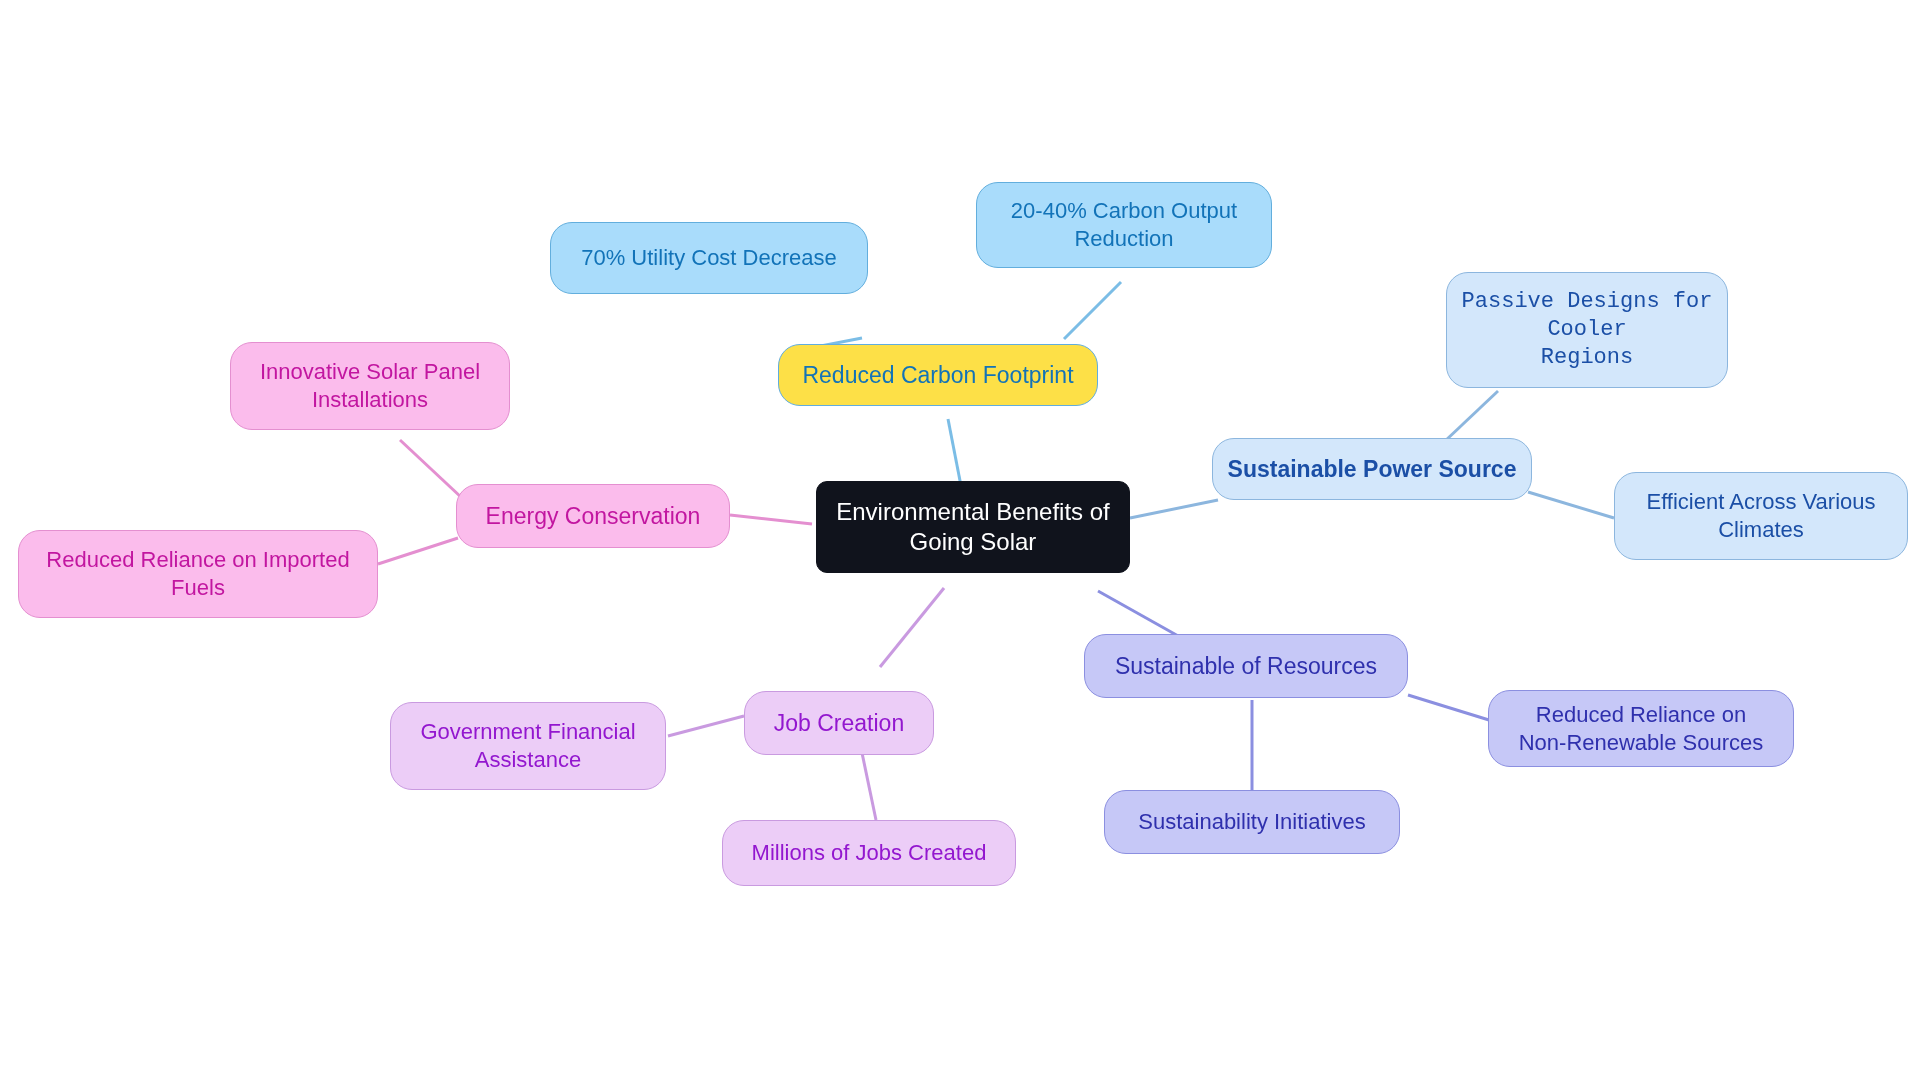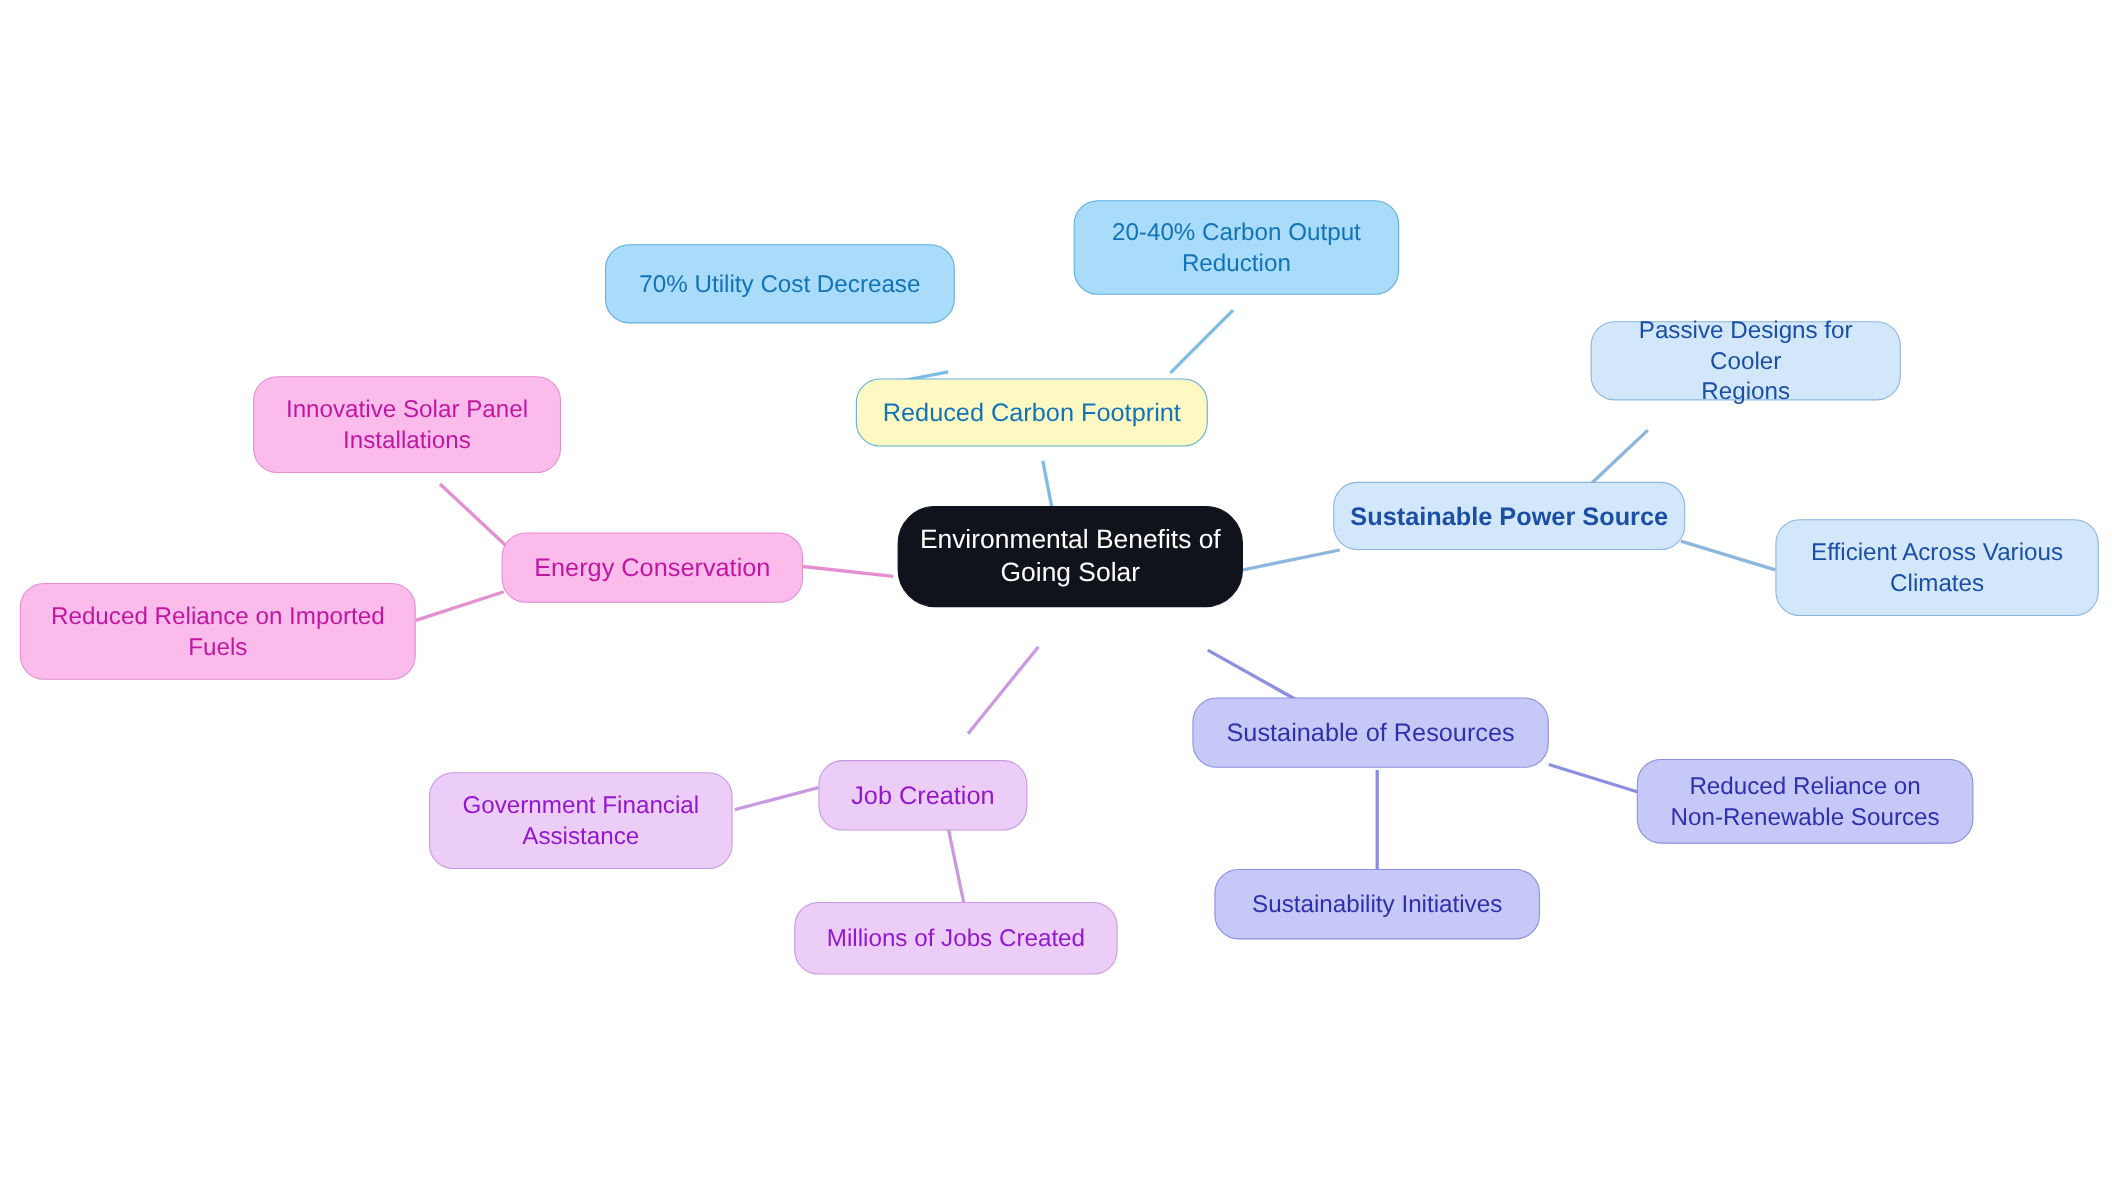--- a/index.html
+++ b/index.html
@@ -42,21 +42,21 @@
     background: #10131c;
     border-color: #10131c;
     color: #ffffff;
     border-radius: 34px;
     font-size: 24px;
   }
   .node.lvl1 { font-size: 23px; }
   .node.lvl2 { font-size: 22px; }
 
   
-  .c-blue1      { background: #fef9c3; border-color: #61adde; color: #1273b8; text-align: right; }
+  .c-blue1      { background: #fde047; border-color: #61adde; color: #1273b8; text-align: right; }
   .c-blue1-leaf { background: #a9dcfb; border-color: #62aedd; color: #1273b8; }
 
   
   .c-blue2      { background: #d3e7fb; border-color: #8cb6de; color: #1b4fa6; font-weight: bold; }
   .c-blue2-leaf { background: #d3e7fb; border-color: #8cb6de; color: #1b4fa6; }
 
   
   .c-indigo      { background: #c6c8f7; border-color: #8b8fe0; color: #2f30ad; }
   .c-indigo-leaf { background: #c6c8f7; border-color: #8b8fe0; color: #2f30ad; }
 
@@ -94,33 +94,33 @@
 
     <path d="M 744 716 L 668 736" stroke="#c99ae0" stroke-width="3" fill="none"></path>
     <path d="M 856 724 L 876 820" stroke="#c99ae0" stroke-width="3" fill="none"></path>
 
     <path d="M 812 524 L 730 515" stroke="#e48fd0" stroke-width="3" fill="none"></path>
 
     <path d="M 462 498 L 400 440" stroke="#e48fd0" stroke-width="3" fill="none"></path>
     <path d="M 458 538 L 378 564" stroke="#e48fd0" stroke-width="3" fill="none"></path>
   </svg>
 
-  <div class="node root" style="left:816px; top:460px; width:314px; height:92px;">Environmental Benefits of
+  <div class="node root" style="left:816px; top:481px; width:314px; height:92px;border-radius:11px;">Environmental Benefits of
 Going Solar</div>
 
   <div class="node lvl1 c-blue1" style="left:778px; top:344px; width:320px; height:62px;">Reduced Carbon Footprint</div>
 
   <div class="node lvl2 c-blue1-leaf" style="left:550px; top:222px; width:318px; height:72px;">70% Utility Cost Decrease</div>
 
   <div class="node lvl2 c-blue1-leaf" style="left:976px; top:182px; width:296px; height:86px;">20-40% Carbon Output
 Reduction</div>
 
   <div class="node lvl1 c-blue2" style="left:1212px; top:438px; width:320px; height:62px;">Sustainable Power Source</div>
 
-  <div class="node lvl2 c-blue2-leaf" style="left:1446px; top:292px; width:282px; height:72px;">Passive Designs for Cooler
+  <div class="node lvl2 c-blue2-leaf" style="left:1446px; top:272px; width:282px; height:116px;font-family:Liberation Mono, monospace;">Passive Designs for Cooler
 Regions</div>
 
   <div class="node lvl2 c-blue2-leaf" style="left:1614px; top:472px; width:294px; height:88px;">Efficient Across Various
 Climates</div>
 
   <div class="node lvl1 c-indigo" style="left:1084px; top:634px; width:324px; height:64px;">Sustainable of Resources</div>
 
   <div class="node lvl2 c-indigo-leaf" style="left:1488px; top:690px; width:306px; height:77px;">Reduced Reliance on
 Non-Renewable Sources</div>
 

